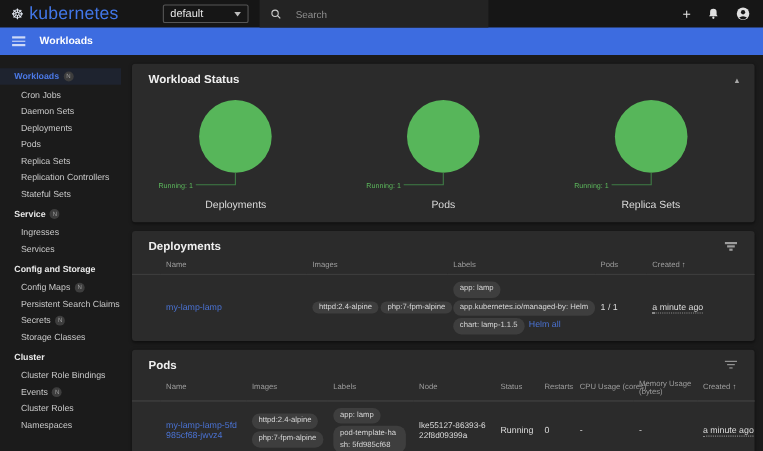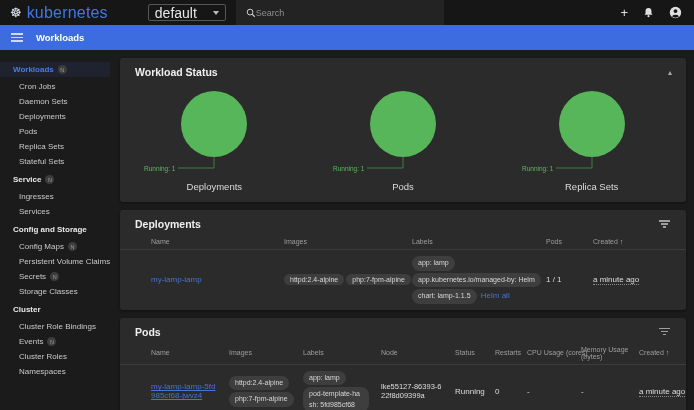--- a/index.html
+++ b/index.html
@@ -6,25 +6,25 @@
   html,body { width:694px; height:410px; overflow:hidden; background:#1b1b1b;
               font-family:"Liberation Sans", sans-serif; }
 
   
   .topbar { height:25px; background:#161616; display:flex; align-items:center; padding:0 12px 0 10px; }
   .brand { display:flex; align-items:center; gap:5px; }
   .logo { color:#e8eef8; font-size:13px; line-height:1; }
   .brand-name { color:#4277e8; font-size:16px; letter-spacing:.2px; }
   .ns-select { margin-left:40px; width:78px; height:17px; border:1px solid #565656; border-radius:2px;
                display:flex; align-items:center; justify-content:space-between; padding:0 6px;
-               color:#e6e6e6; font-size:14px; cursor:pointer; }
+               color:#e6e6e6; font-size:10px; cursor:pointer; }
   .caret-down { width:0; height:0; border-left:3.5px solid transparent; border-right:3.5px solid transparent;
                 border-top:4px solid #bdbdbd; }
   .search-box { margin-left:10px; width:208px; height:25px; background:#232323; display:flex;
-                align-items:center; gap:0; padding:0 10px; }
+                align-items:center; gap:13px; padding:0 10px; }
   .search-box svg { flex:none; }
   .search-input { background:transparent; border:none; outline:none; color:#ddd; font-size:9px; width:150px; }
   .search-input::placeholder { color:#8f8f8f; }
   .top-spacer { flex:1; }
   .top-icons { display:flex; align-items:center; gap:15px; }
   .plus-icon { color:#e0e0e0; font-size:13px; line-height:1; cursor:pointer; }
   .icon-btn { cursor:pointer; display:flex; }
 
   
   .appbar { height:25px; background:#3d6ce0; display:flex; align-items:center; gap:13px; padding:0 11px; }
@@ -65,21 +65,21 @@
   td { color:#dedede; font-size:8px; padding:5px 5px; vertical-align:middle; }
   .tbl-deploy { width:566px; }
   .tbl-pods { width:580px; }
   .dot { width:7px; height:7px; border-radius:50%; background:#4caf50; margin-left:8px; }
   .link { color:#4a72d2; text-decoration:none; cursor:pointer; }
   .chip { display:inline-block; background:#3e3e3e; color:#d8d8d8; border-radius:8px; padding:2px 6px;
           font-size:7px; white-space:nowrap; margin:1px 2px 1px 0; }
   .chip.wrap { white-space:normal; word-break:break-all; max-width:72px; }
   .lbl-line { line-height:1.5; }
   .created { border-bottom:1px dotted #8a8a8a; white-space:nowrap; }
-  .wrapname { word-break:break-all;text-decoration:underline; }
+  .wrapname { word-break:break-all; }
   .wrapnode { word-break:break-all; font-size:7.5px; }
   .nowrap { white-space:nowrap; }
   .cell-clip { overflow:hidden; }
   .sort-arrow { color:#bdbdbd; font-size:7px; }
 </style>
 </head>
 <body>
 
 <div class="topbar">
   <div class="brand">
@@ -141,41 +141,44 @@
     <div class="side-item child">
         <span>Deployments</span>
       </div>
     <div class="side-item child">
         <span>Pods</span>
       </div>
     <div class="side-item child">
         <span>Replica Sets</span>
       </div>
     <div class="side-item child">
+        <span>Replication Controllers</span>
+      </div>
+    <div class="side-item child">
         <span>Stateful Sets</span>
       </div>
     <div class="side-item parent">
         <span>Service</span>
         <span class="badge">N</span>
       </div>
     <div class="side-item child">
         <span>Ingresses</span>
       </div>
     <div class="side-item child">
         <span>Services</span>
       </div>
     <div class="side-item header">
         <span>Config and Storage</span>
       </div>
     <div class="side-item child">
         <span>Config Maps</span>
         <span class="badge">N</span>
       </div>
     <div class="side-item child">
-        <span>Persistent Volume Claims</span>
+        <span>Persistent Search Claims</span>
       </div>
     <div class="side-item child">
         <span>Secrets</span>
         <span class="badge">N</span>
       </div>
     <div class="side-item child">
         <span>Storage Classes</span>
       </div>
     <div class="side-item header">
         <span>Cluster</span>

